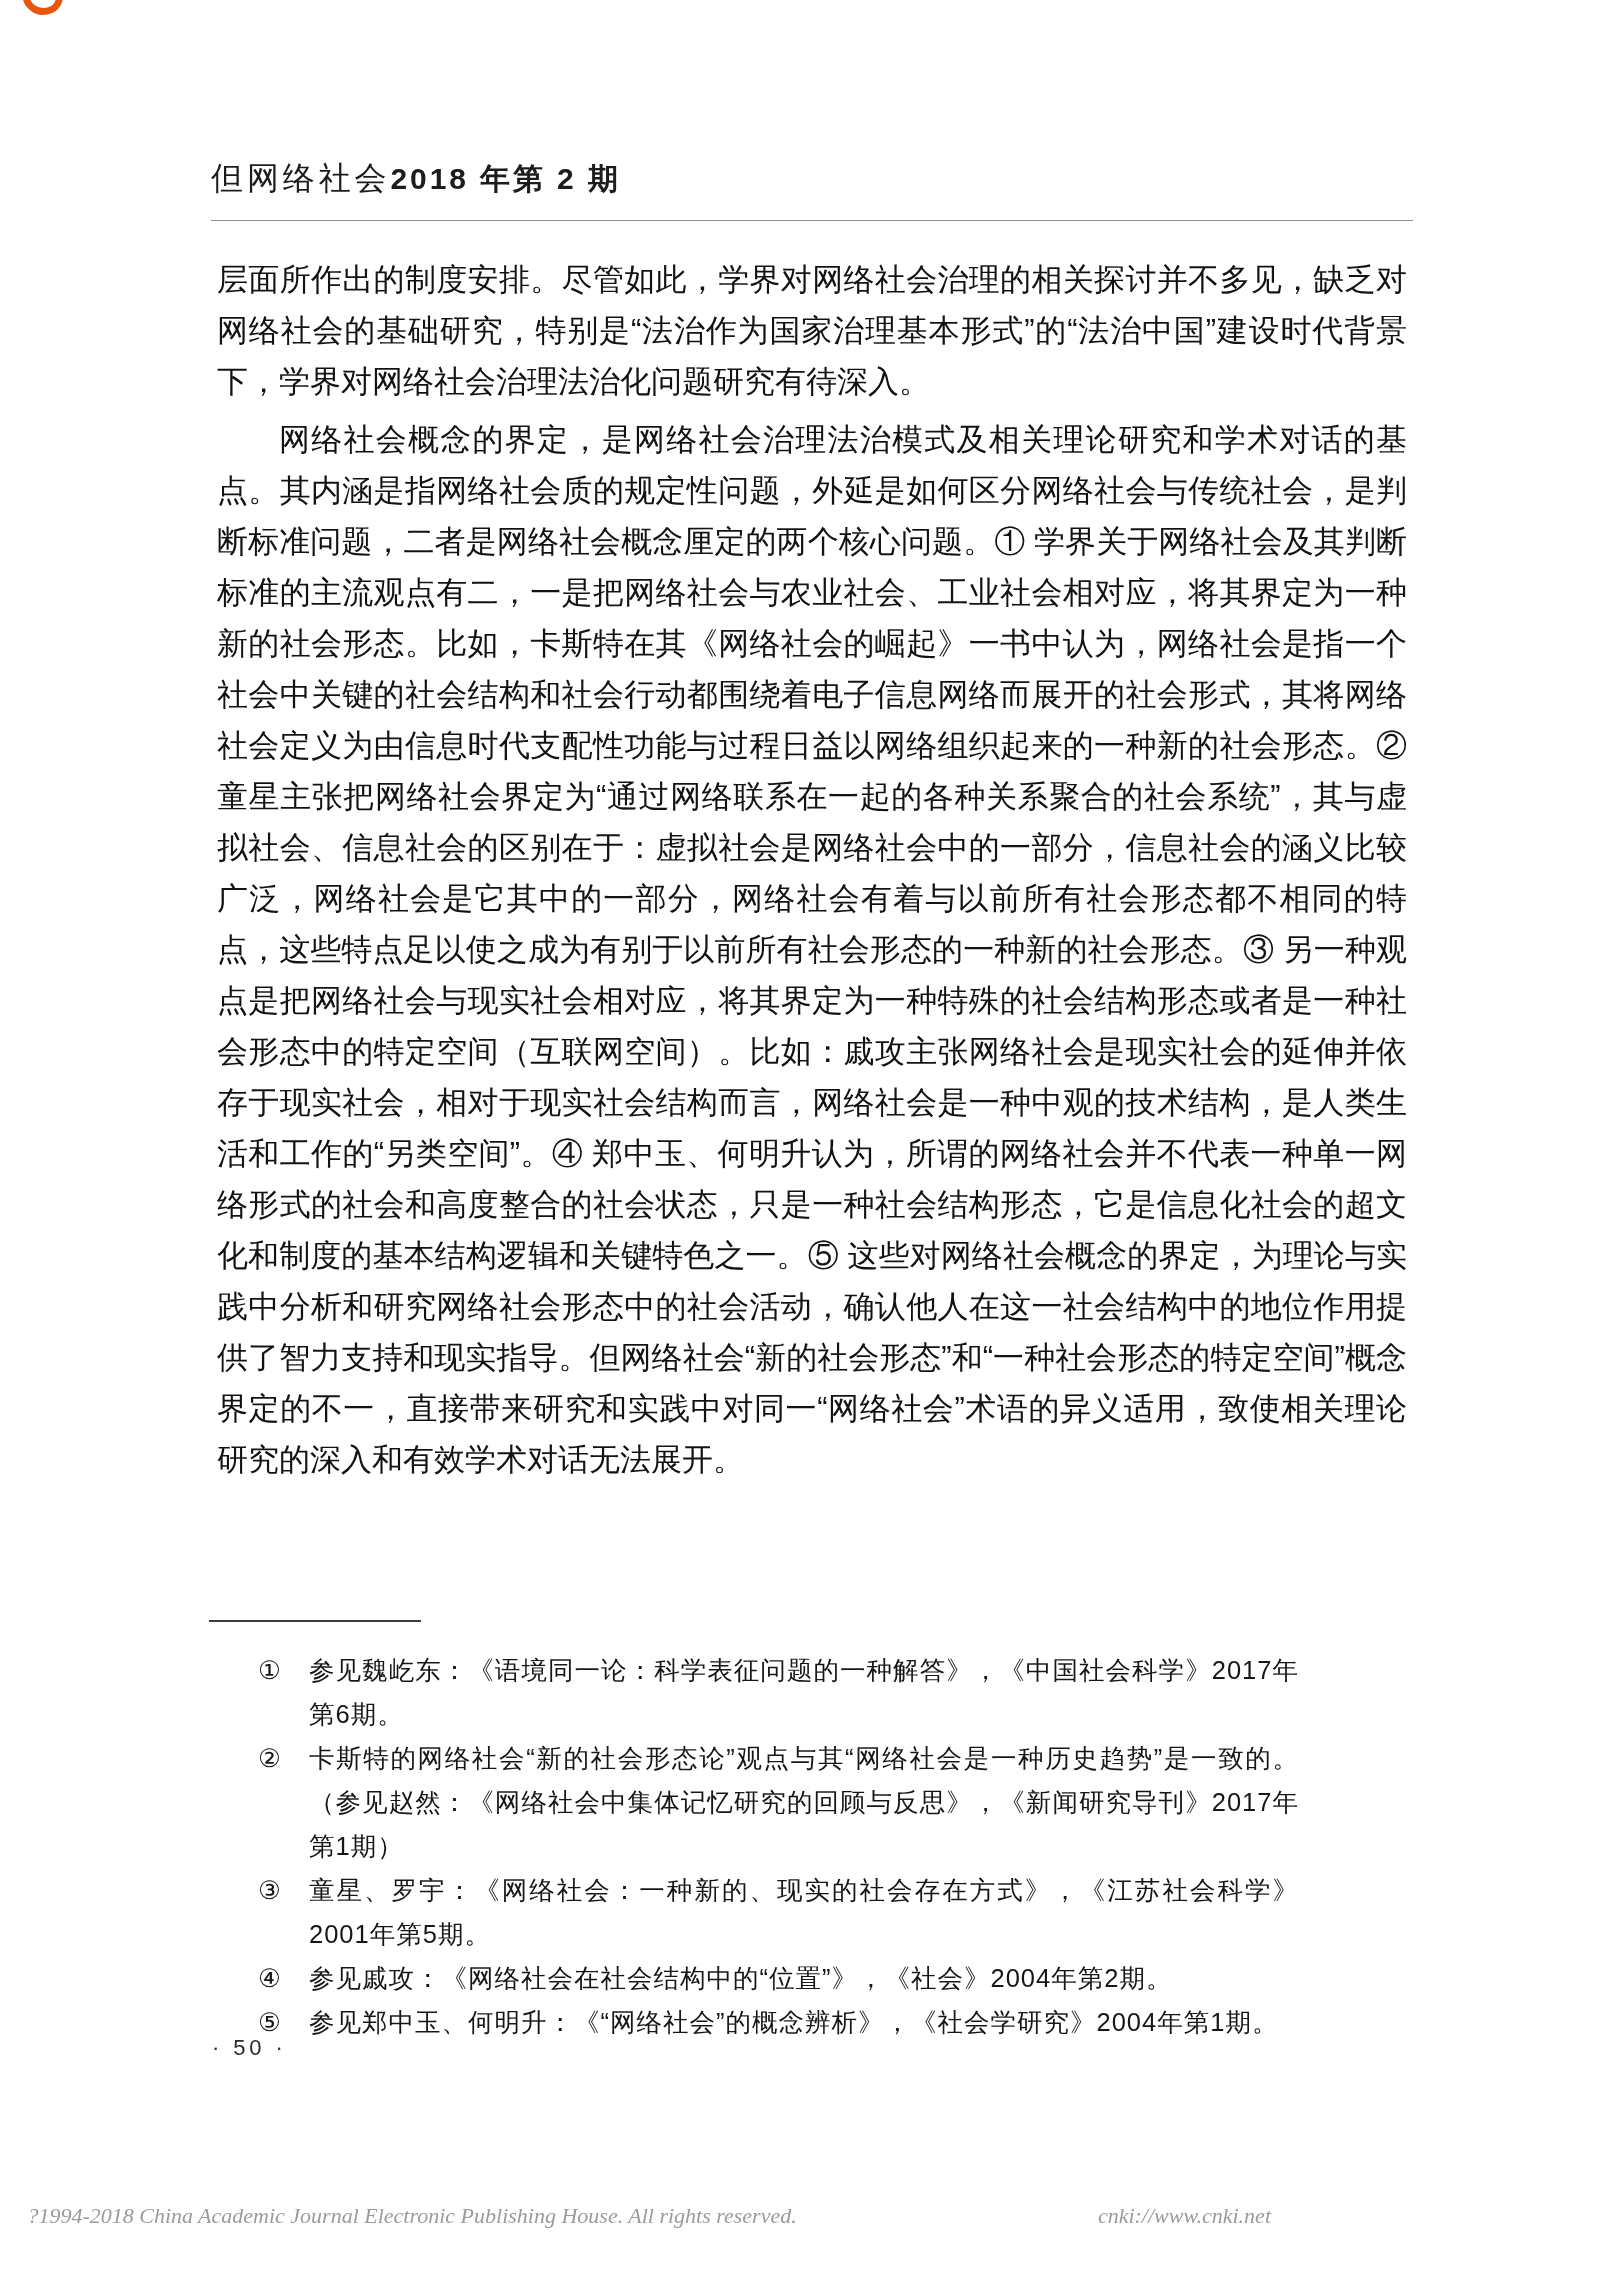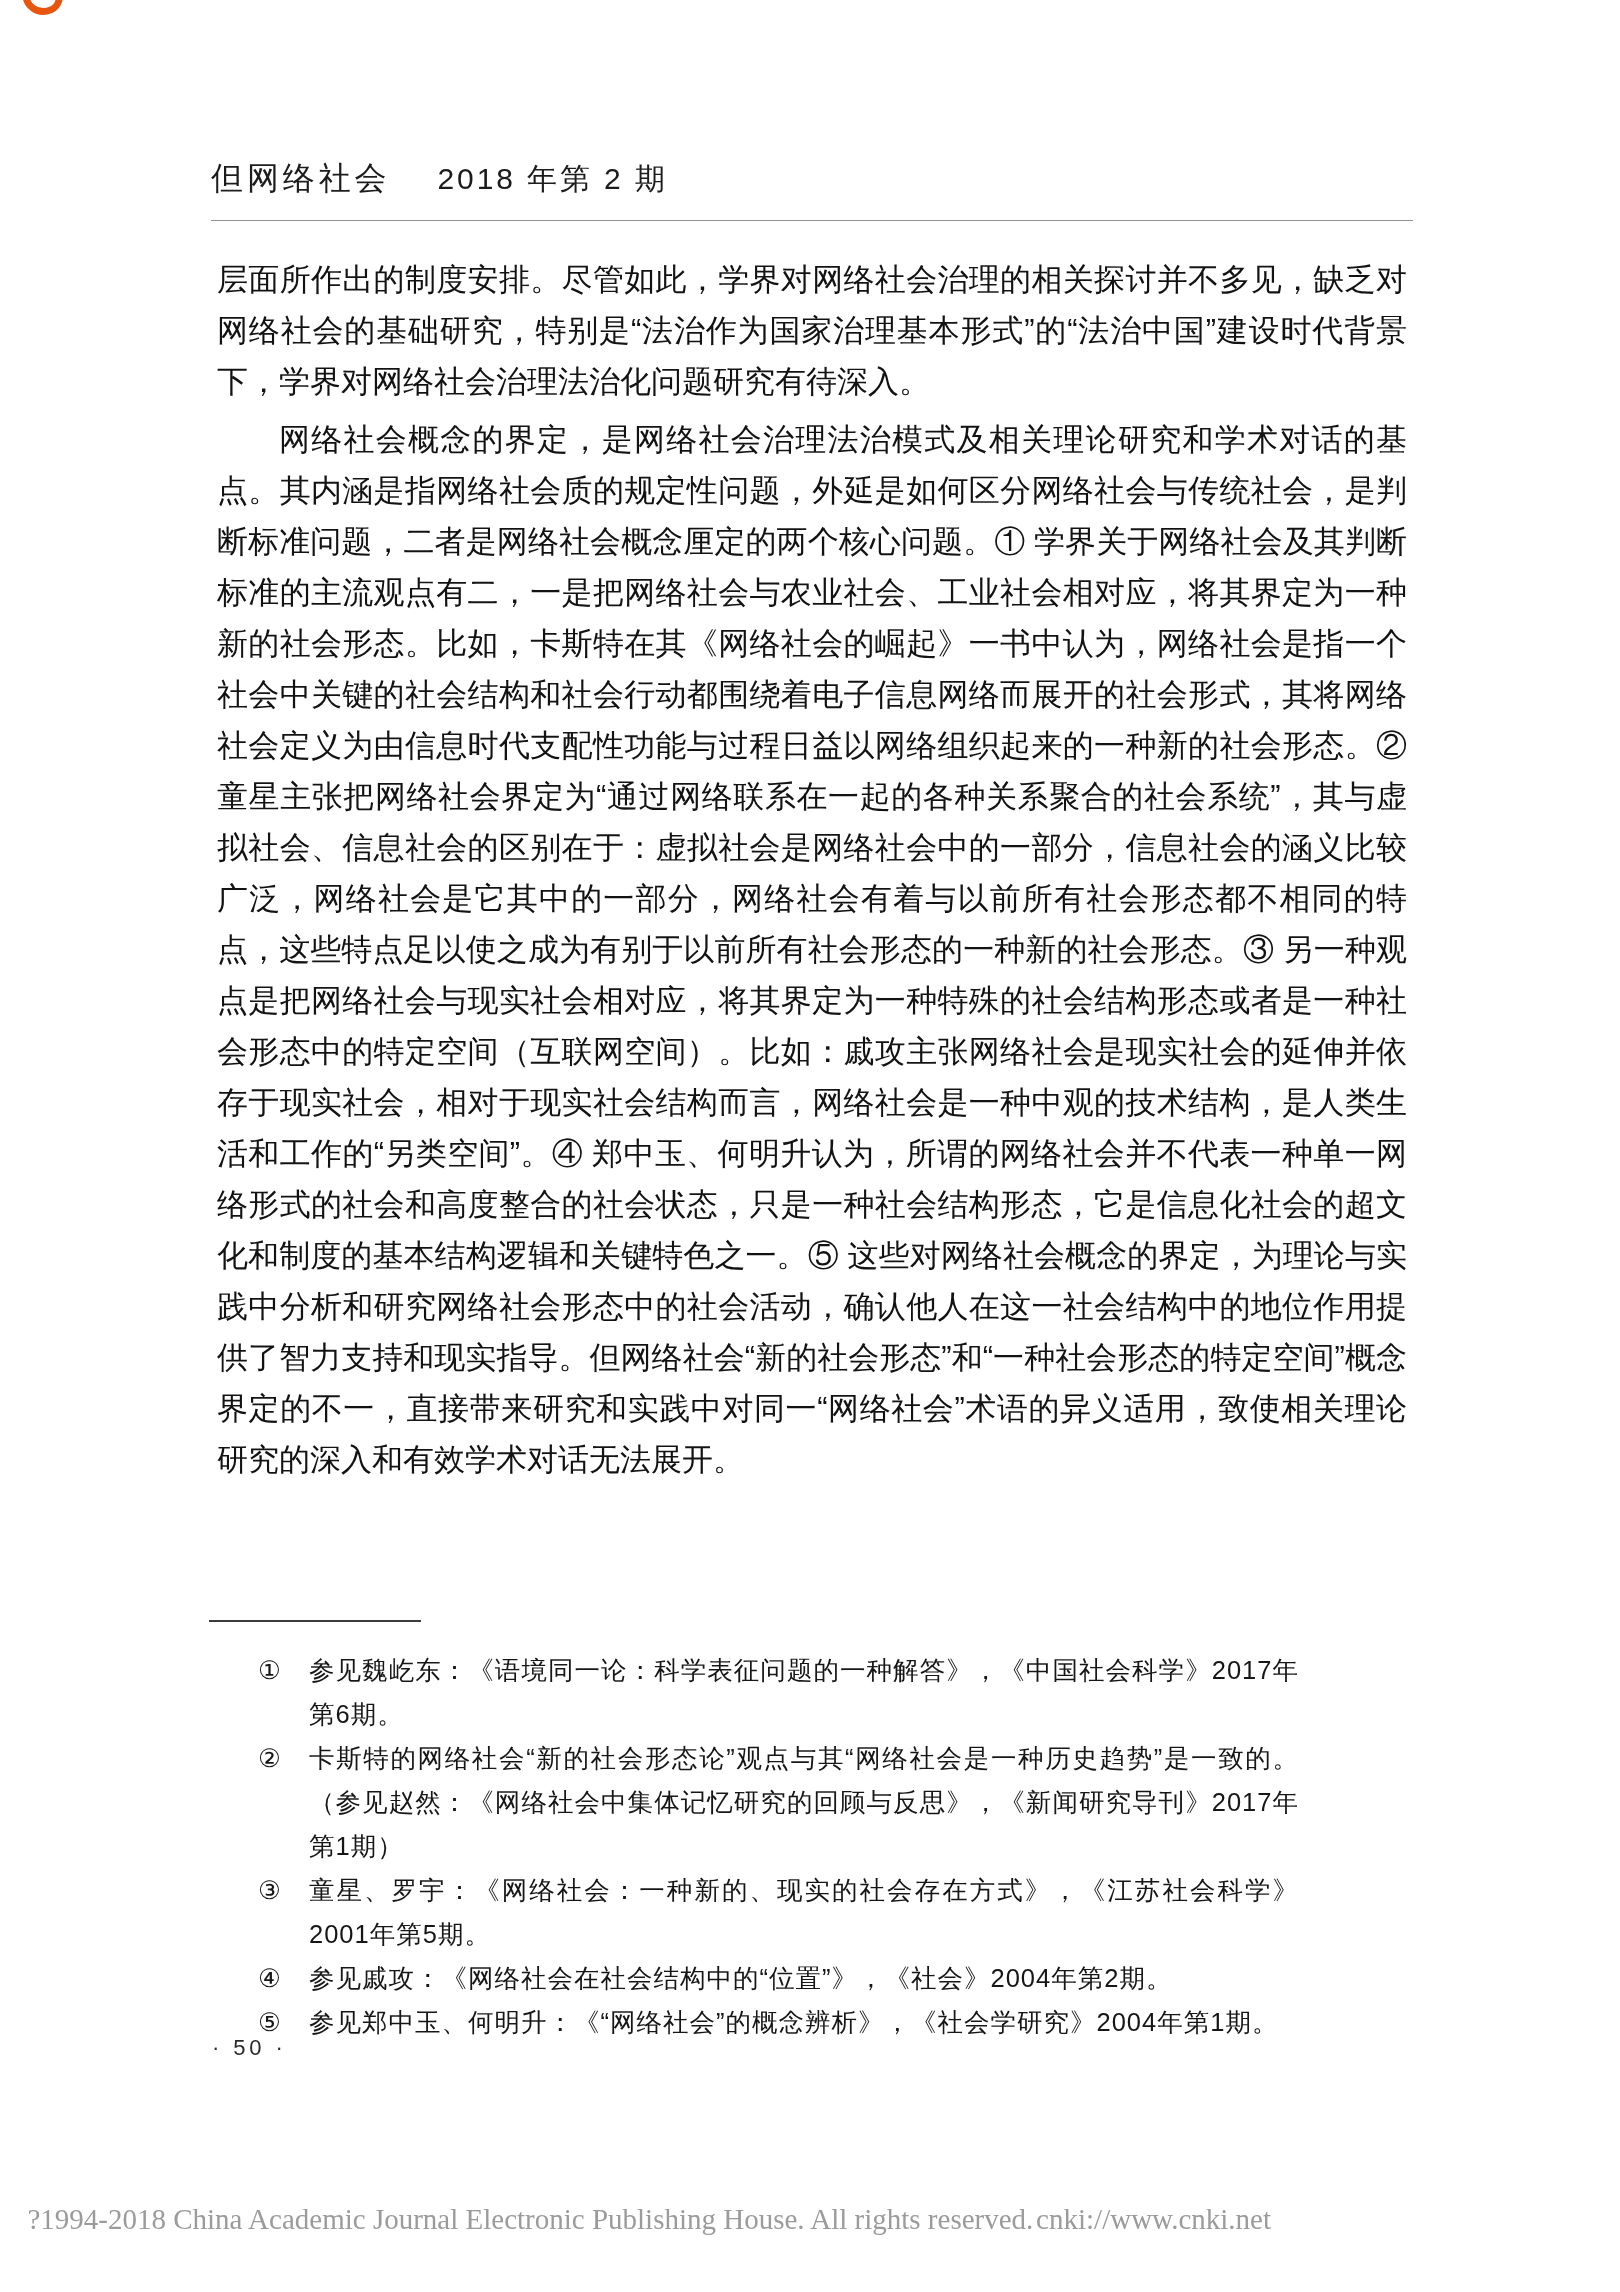--- a/index.html
+++ b/index.html
@@ -25,23 +25,23 @@
     position: absolute;
     left: 211px;
     top: 157px;
     width: 1204px;
     font-size: 32px;
     color: #1c1c1c;
     letter-spacing: 3.9px;
     white-space: nowrap;
   }
   .header .issue {
-    margin-left: 47px;
     font-size: 30px;
     letter-spacing: 2.9px;
+    font-weight: bold;
   }
   .header-rule {
     position: absolute;
     left: 211px;
     top: 220px;
     width: 1202px;
     height: 1px;
     background: #909090;
   }
   .body-text {
@@ -104,23 +104,24 @@
   .footer {
     position: absolute;
     left: 0;
     top: 2203px;
     width: 1416px;
     box-sizing: border-box;
     padding: 0 145px 0 27.4px;
     display: flex;
     justify-content: space-between;
     font-family: "Liberation Serif", serif;
-    font-size: 29px;
+    font-size: 22px;
     color: #9b9b9b;
     white-space: nowrap;
+    font-style: italic;
   }
 </style>
 </head>
 <body>
 
 <div class="page">
 
   <svg class="corner-mark" width="45" height="23.5" viewBox="0 0 46 24">
     <path d="M6 -6 C4 10, 18 20, 32 14 C40 10, 42 2, 38 -6" fill="none" stroke="#e8550f" stroke-width="7" stroke-linecap="round"></path>
   </svg>

